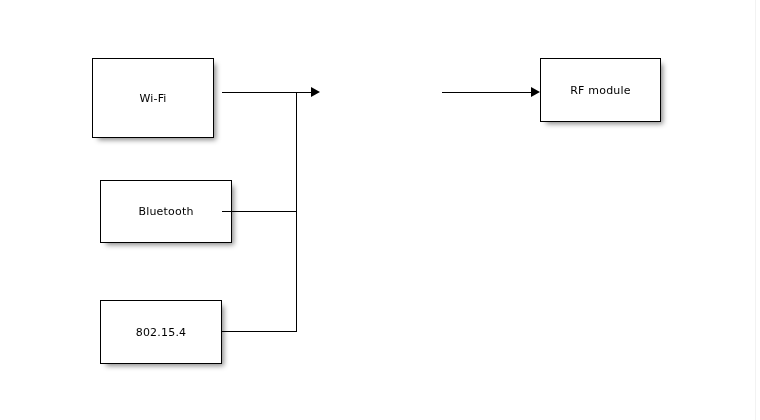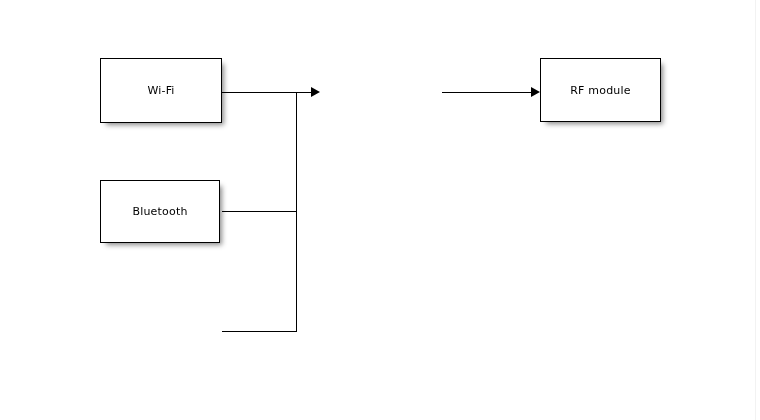--- a/index.html
+++ b/index.html
@@ -64,28 +64,31 @@
     border-left: 9px solid #000000;
   }
 </style>
 </head>
 <body>
 
 <div id="canvas">
 
   <div class="page-rule" style="left:755px;"></div>
 
-  <div class="node" style="left:100px; top:58px; width:122px; height:65px;">
+  <div class="node" style="left:92px; top:58px; width:122px; height:80px;">
     <span class="node-label">Wi-Fi</span>
   </div>
 
-  <div class="node" style="left:100px; top:180px; width:120px; height:63px;align-items:center;">
+  <div class="node" style="left:100px; top:180px; width:132px; height:63px;align-items:center;">
     <span class="node-label">Bluetooth</span>
   </div>
 
+  <div class="node" style="left:100px; top:300px; width:122px; height:64px;">
+    <span class="node-label">802.15.4</span>
+  </div>
 
 
   <div class="node" style="left:540px; top:58px; width:121px; height:64px;">
     <span class="node-label">RF module</span>
   </div>
 
   <div class="wire-h" style="left:222px; top:92px; width:89px;"></div>
   <div class="arrow-head" style="left:311px; top:87px;"></div>
 
   <div class="wire-v" style="left:296px; top:92px; height:239px;"></div>

